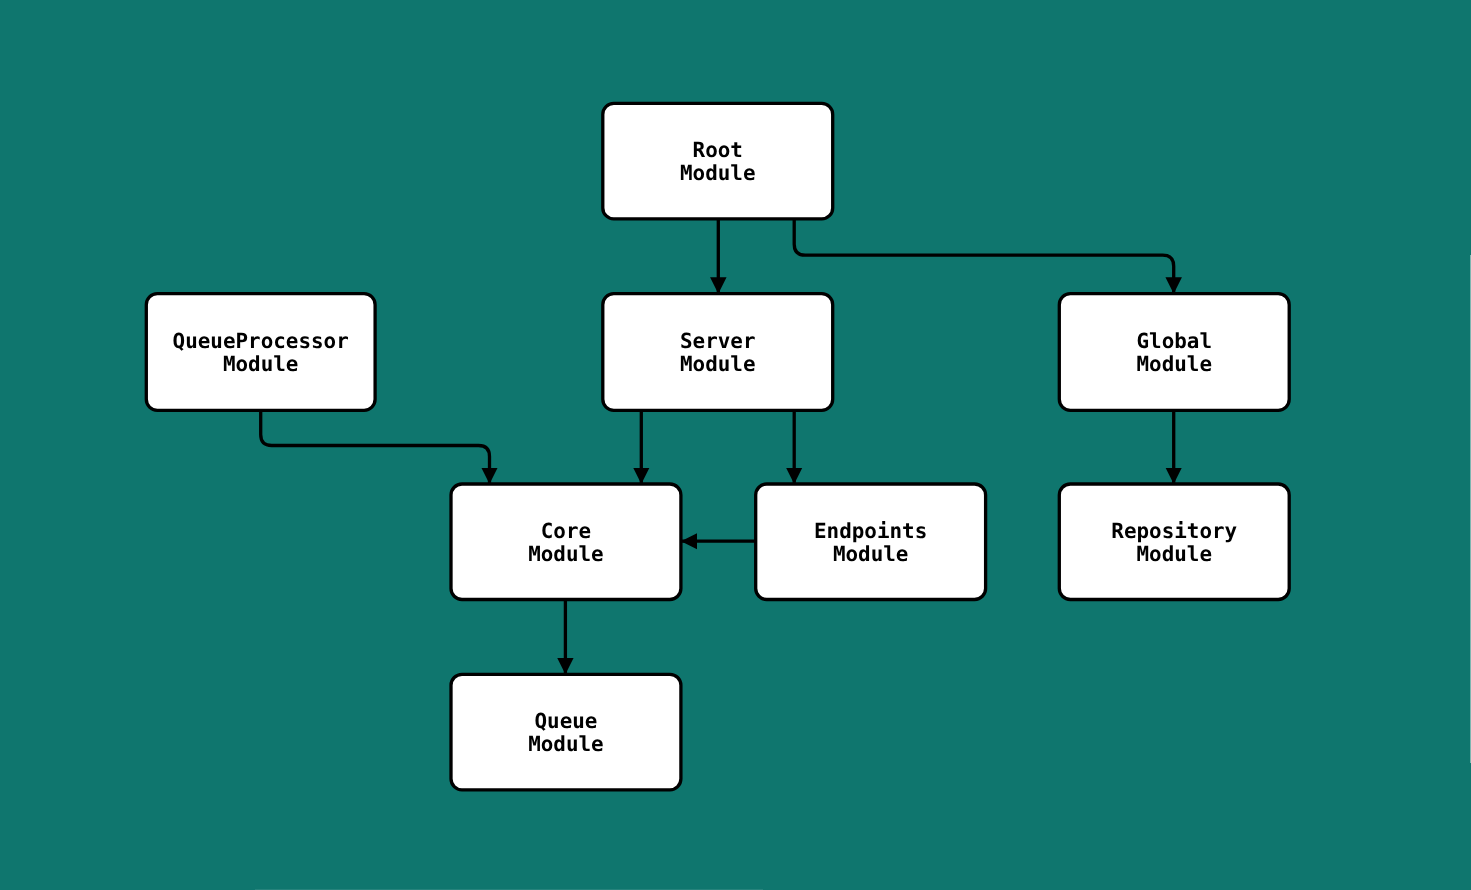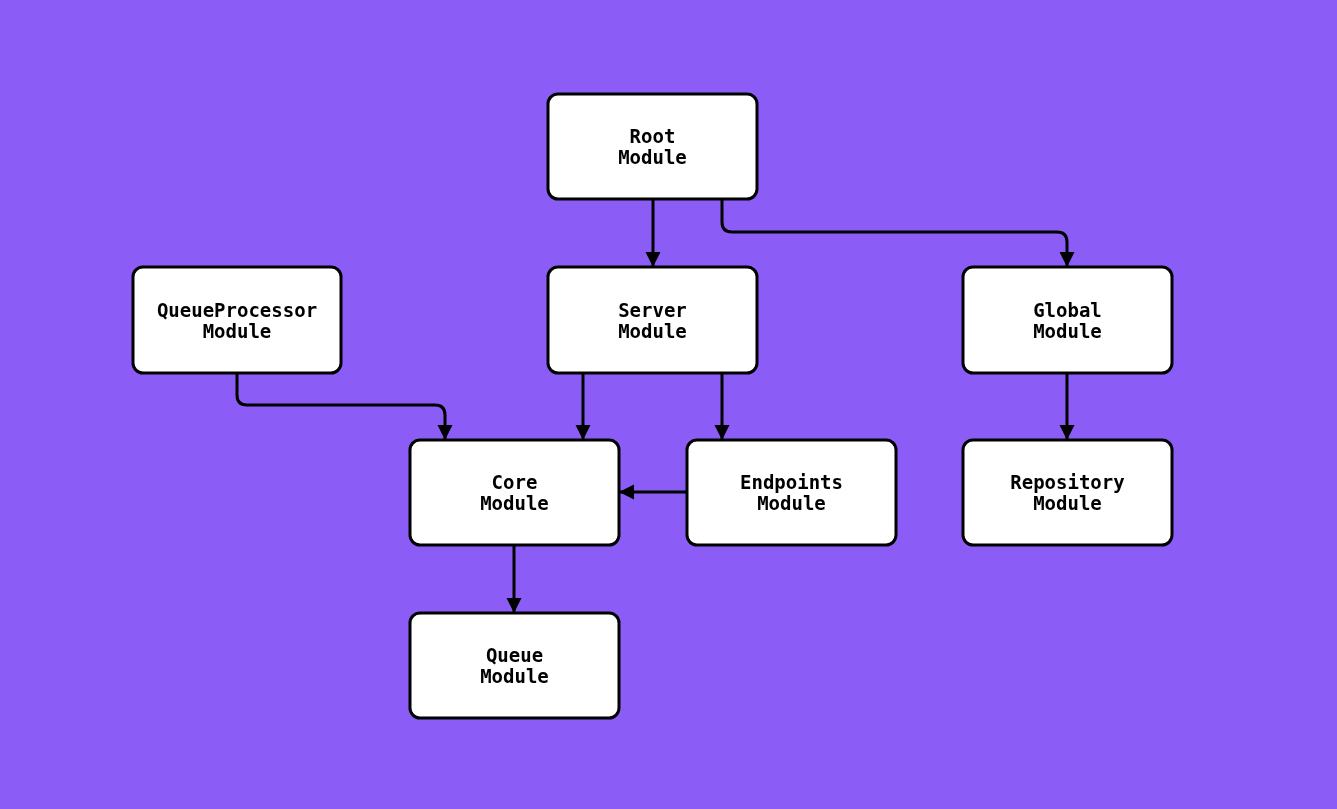--- a/index.html
+++ b/index.html
@@ -4,21 +4,21 @@
 <style>
   html, body {
     margin: 0;
     padding: 0;
     background: #ffffff;
   }
   .stage {
     position: relative;
     width: 1337px;
     height: 809px;
-    background: #8b5cf6;
+    background: #0f766e;
     overflow: hidden;
     font-family: "DejaVu Sans Mono", "Liberation Mono", monospace;
     text-align: center;
   }
   svg {
     display: block;
   }
   .node-box {
     fill: #ffffff;
     stroke: #000000;

